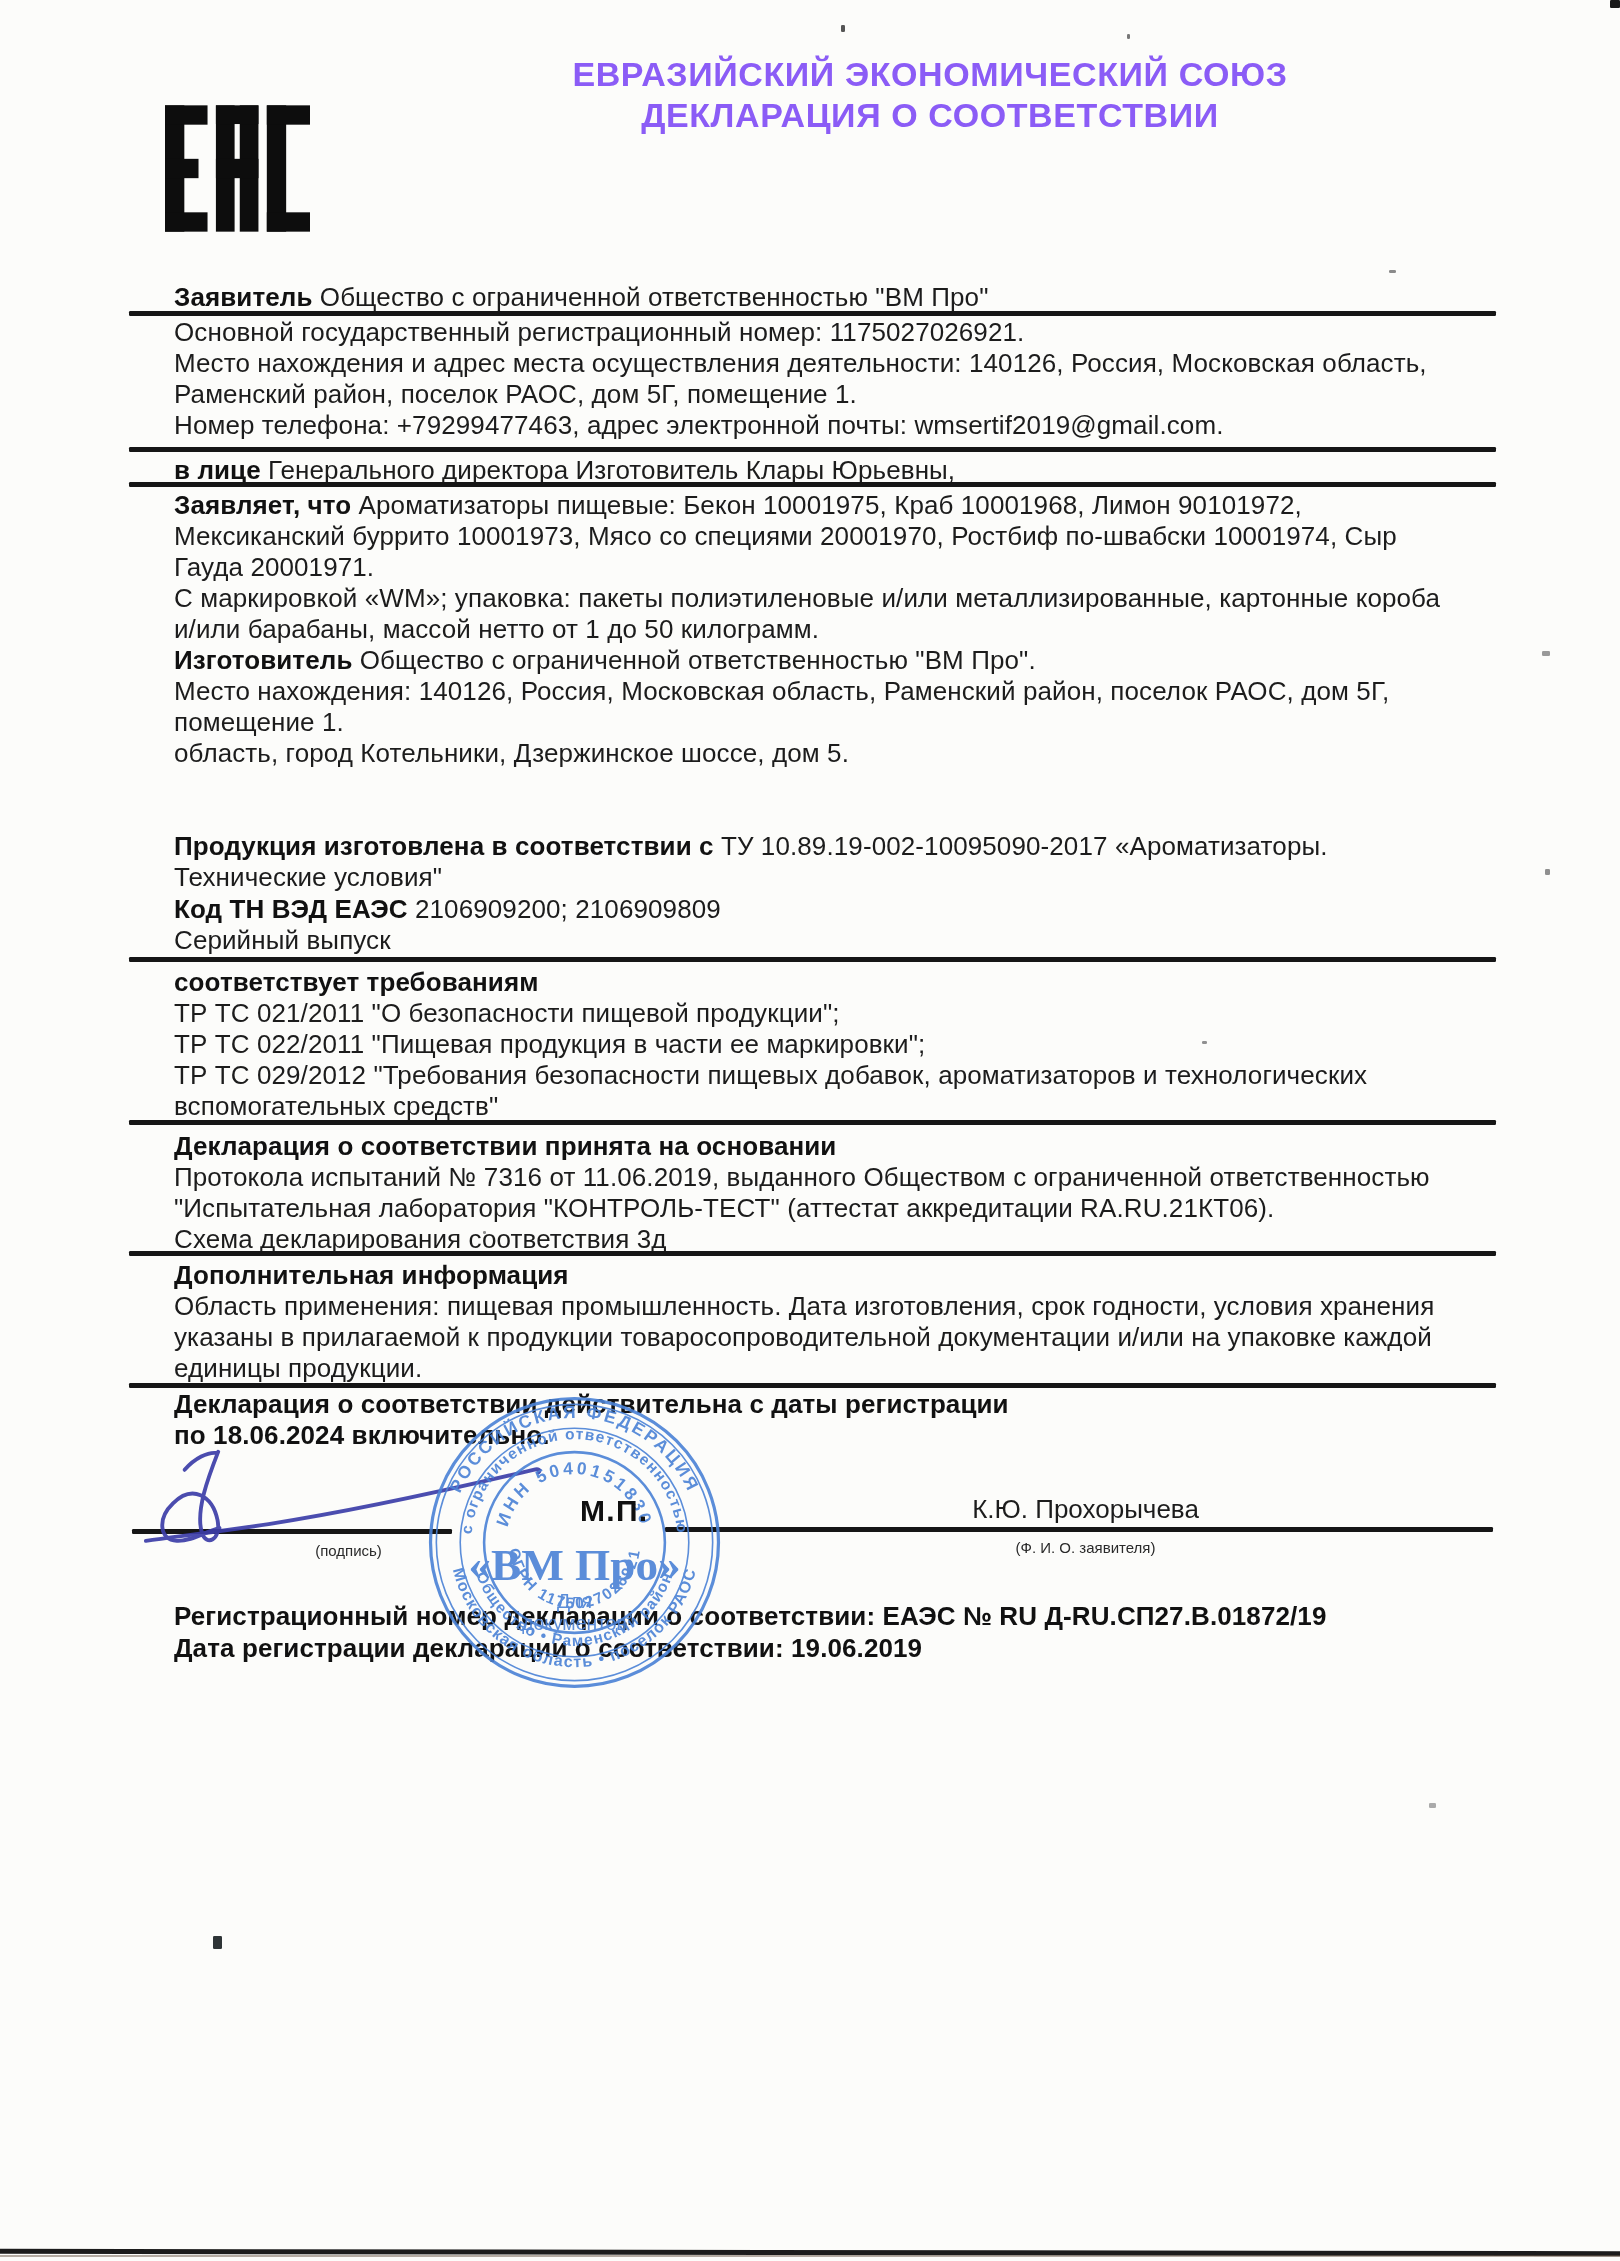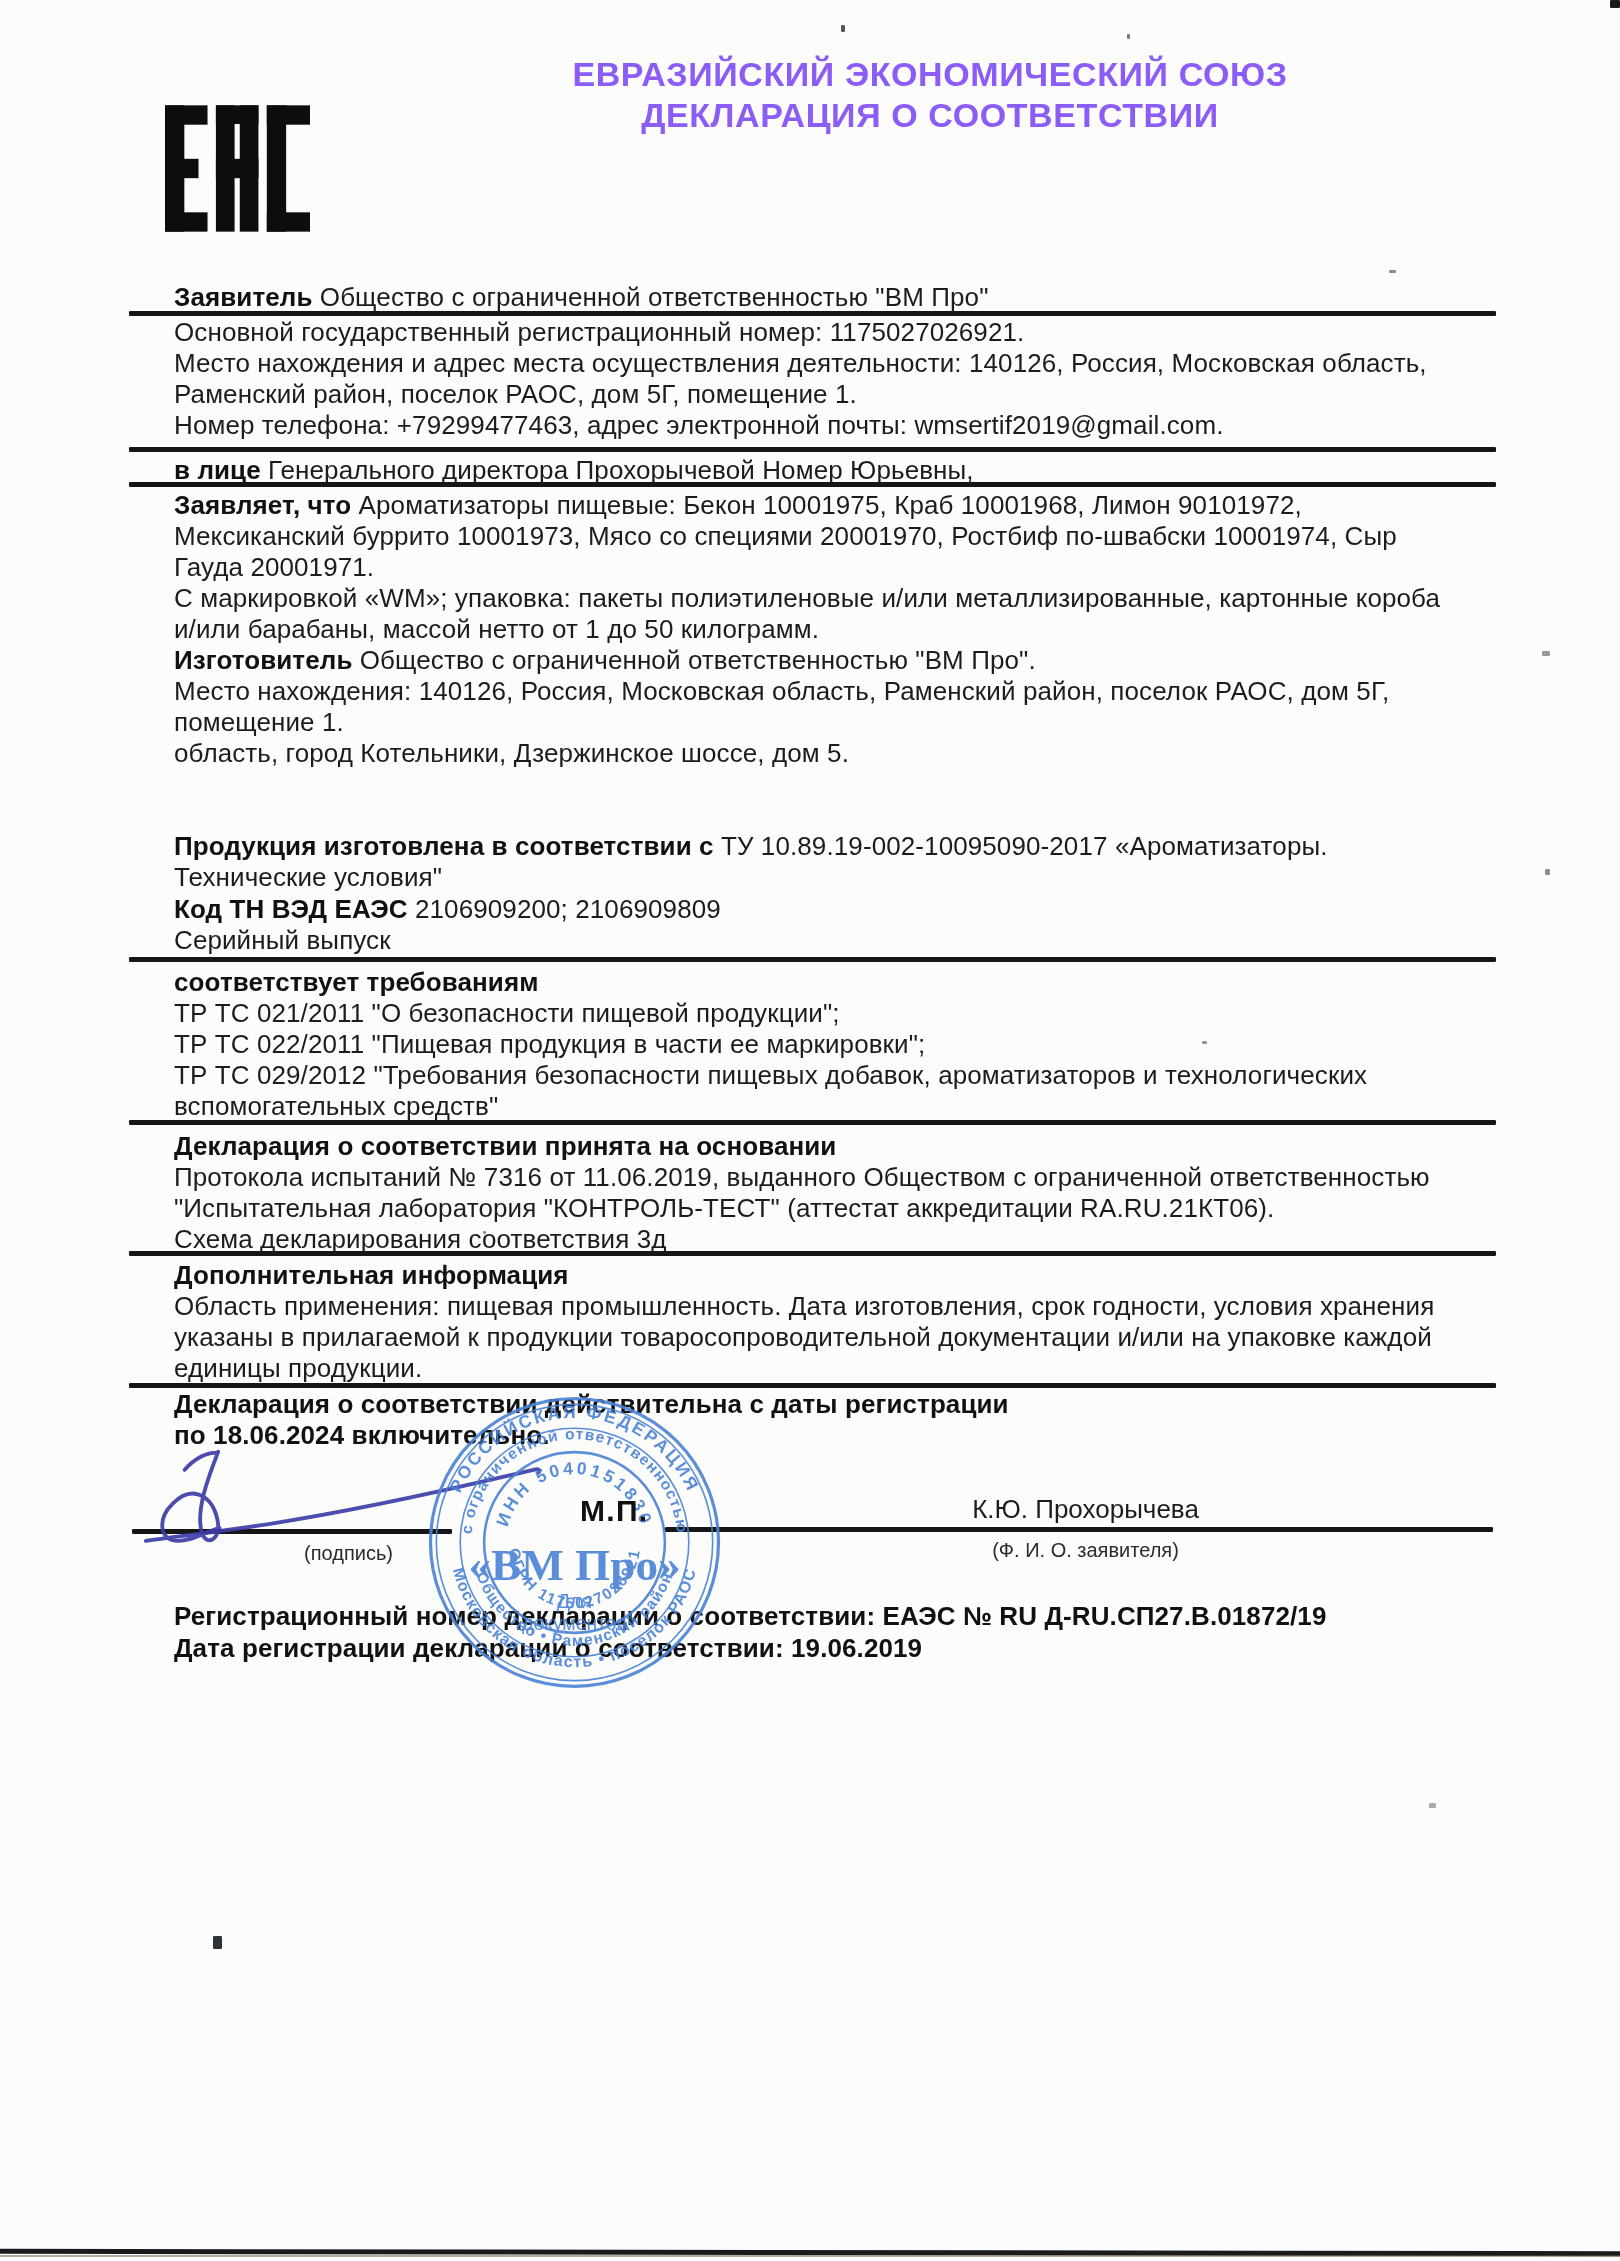--- a/index.html
+++ b/index.html
@@ -13,21 +13,21 @@
     text-align:center; font-weight:bold; font-size:34px; line-height:41px;
     letter-spacing:0.6px; color:#8b5cf6;
   }
   .par {
     position:absolute; left:129px; width:1367px;
     font-size:26px; line-height:31px; letter-spacing:0.1px; color:#1c1c1c;margin-left:45px;
   }
   .par .ln { white-space:nowrap; }
   .b { font-weight:bold; color:#111; }
   .rule { position:absolute; background:#161616; height:4.5px; border-radius:1.3px; }
-  .caption { position:absolute; font-size:20px; color:#2a2a2a; text-align:center; }
+  .caption { position:absolute; font-size:15px; color:#2a2a2a; text-align:center; }
   .mp {
     position:absolute; left:580px; top:1494px; font-size:30px; font-weight:bold;
     letter-spacing:1.3px; color:#101010; z-index:6;
   }
   .fio-name { position:absolute; left:827px; top:1494px; width:517px; text-align:center;
     font-size:26px; color:#1c1c1c; z-index:2; }
   .stamp-svg { position:absolute; left:426px; top:1394px; width:297px; height:297px; z-index:5; opacity:0.9; }
   .sig-svg { position:absolute; left:120px; top:1444px; width:465px; height:113px; z-index:4; }
   .eac-svg { position:absolute; left:165px; top:105px; width:145px; height:127px; }
   .speck { position:absolute; border-radius:1.3px; }
@@ -68,21 +68,21 @@
 
 <div class="par" style="top:317px">
   <div class="ln">Основной государственный регистрационный номер: 1175027026921.</div>
   <div class="ln">Место нахождения и адрес места осуществления деятельности: 140126, Россия, Московская область,</div>
   <div class="ln">Раменский район, поселок  РАОС, дом 5Г, помещение 1.</div>
   <div class="ln">Номер телефона: +79299477463, адрес электронной почты: wmsertif2019@gmail.com.</div>
 </div>
 <div class="rule" style="top:447px; left:129px; width:1367px"></div>
 
 <div class="par" style="top:455px">
-  <div class="ln"><span class="b">в лице</span><span> Генерального директора Прохорычевой Номер Юрьевны,</span></div>
+  <div class="ln"><span class="b">в лице</span><span> Генерального директора Изготовитель Клары Юрьевны,</span></div>
 </div>
 <div class="rule" style="top:482px; left:129px; width:1367px"></div>
 
 <div class="par" style="top:490px">
   <div class="ln"><span class="b">Заявляет, что</span><span> Ароматизаторы пищевые: Бекон 10001975, Краб 10001968, Лимон 90101972,</span></div>
   <div class="ln">Мексиканский буррито 10001973, Мясо со специями 20001970, Ростбиф по-швабски 10001974, Сыр</div>
   <div class="ln">Гауда 20001971.</div>
   <div class="ln">С маркировкой «WM»; упаковка: пакеты полиэтиленовые и/или металлизированные, картонные короба</div>
   <div class="ln">и/или барабаны, массой нетто от 1 до 50 килограмм.</div>
 </div>

